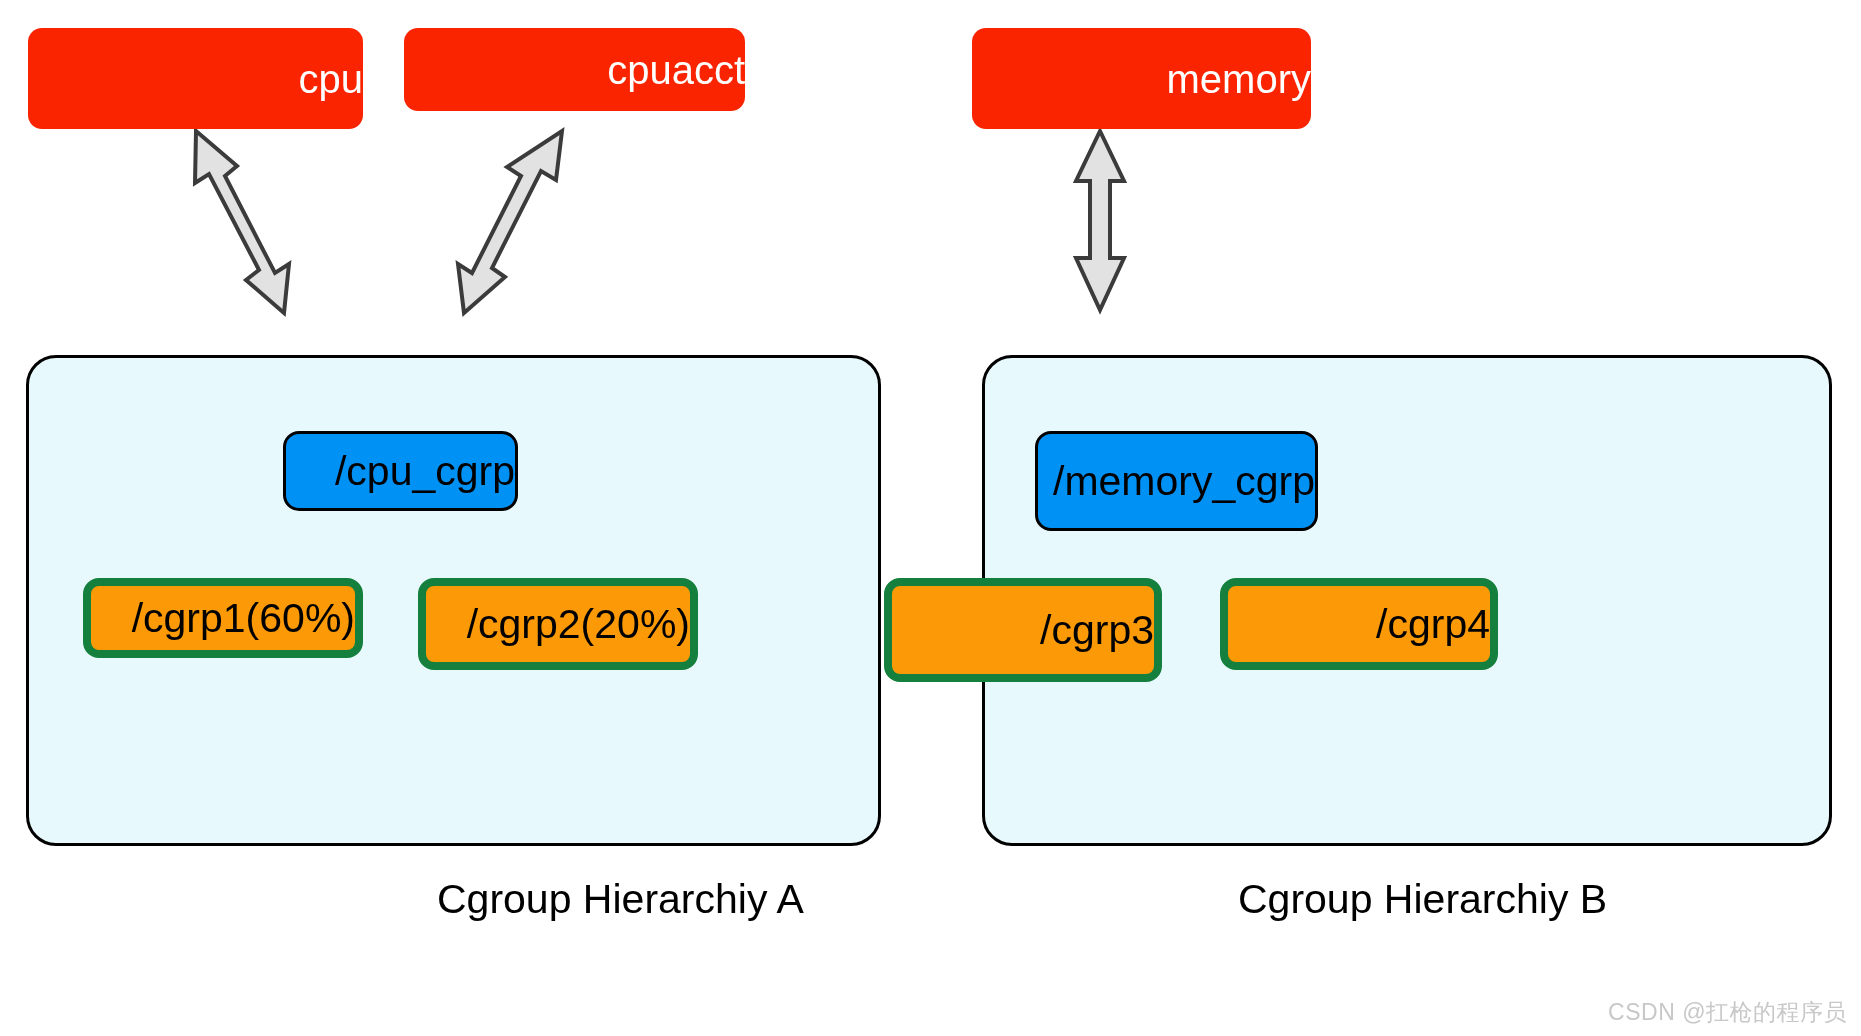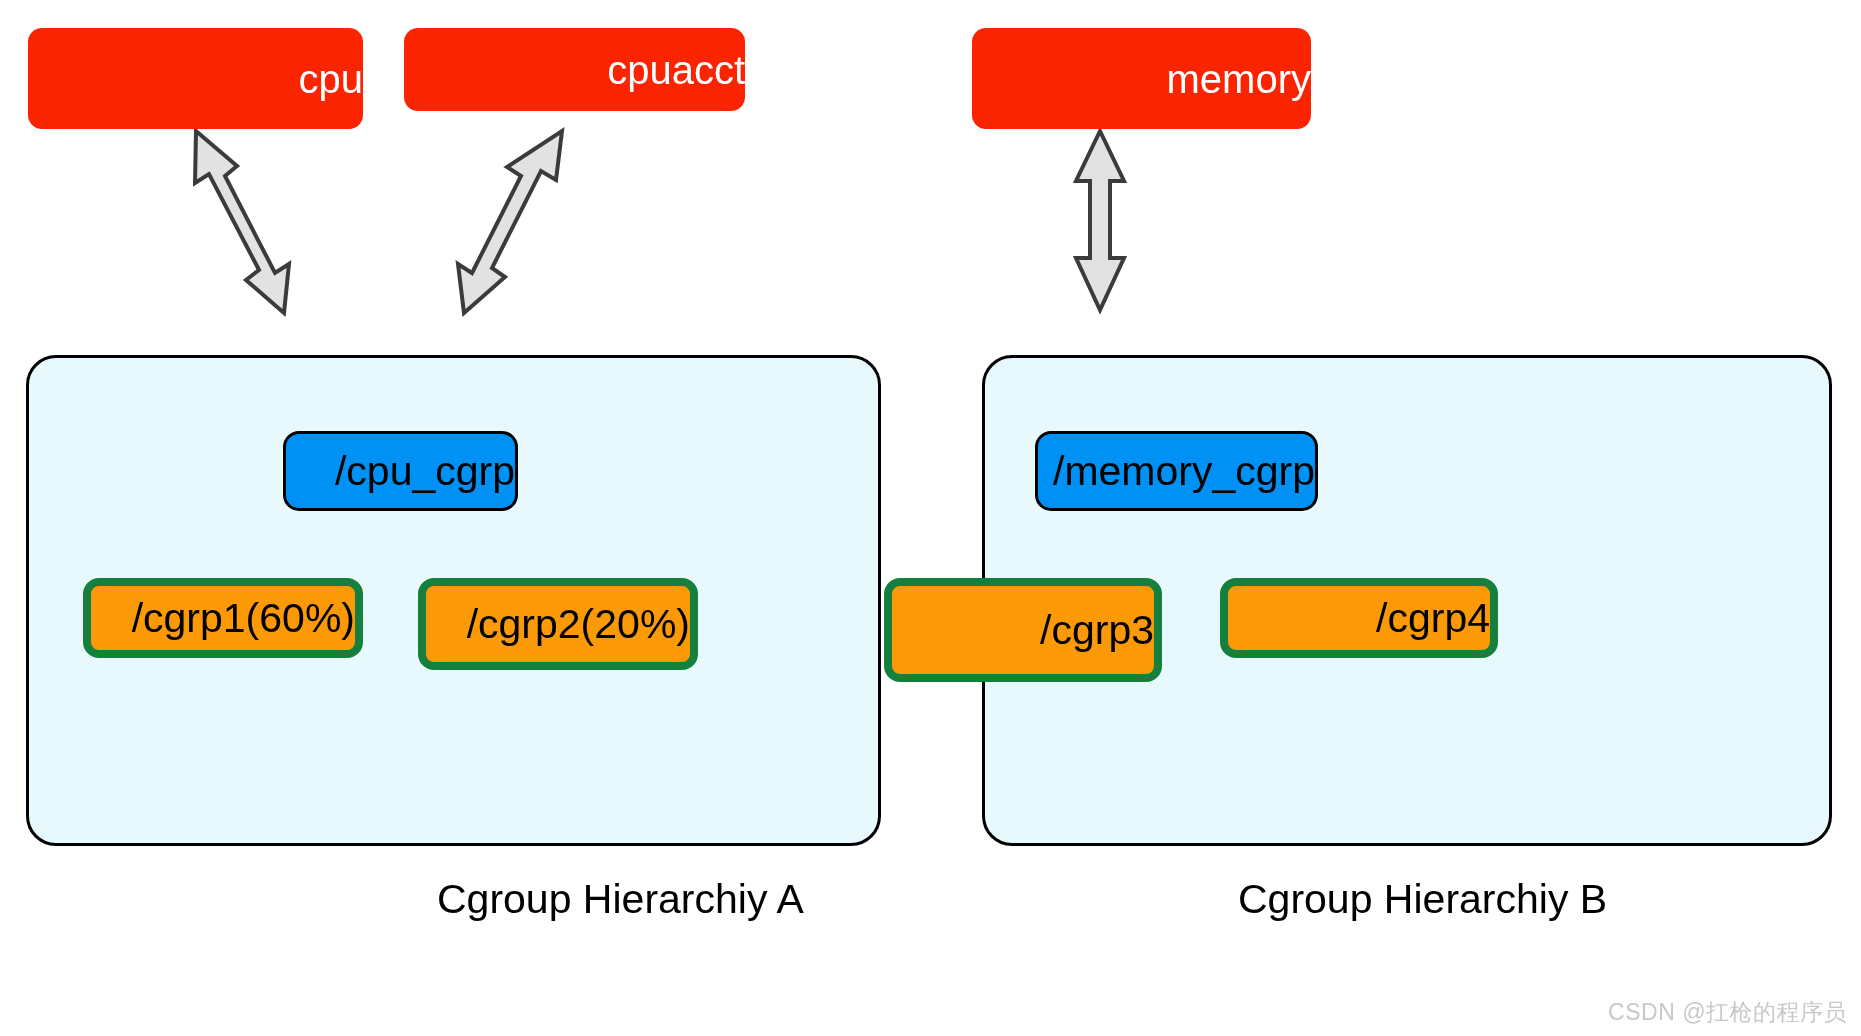--- a/index.html
+++ b/index.html
@@ -141,27 +141,27 @@
   </div>
 
   <div class="node cgrp-child" style="left:418px; top:578px; width:280px; height:92px;">
     <span>/cgrp2(20%)</span>
   </div>
 
   <div class="container-box" style="left:982px; top:355px; width:850px; height:491px;"></div>
 
   <div class="container-label" style="left:1238px; top:876px;">Cgroup Hierarchiy B</div>
 
-  <div class="node cgrp-root" style="left:1035px; top:431px; width:283px; height:80px;">
+  <div class="node cgrp-root" style="left:1035px; top:431px; width:283px; height:100px;">
     <span>/memory_cgrp</span>
   </div>
 
   <div class="node cgrp-child" style="left:884px; top:578px; width:278px; height:104px;">
     <span>/cgrp3</span>
   </div>
 
-  <div class="node cgrp-child" style="left:1220px; top:578px; width:278px; height:80px;">
+  <div class="node cgrp-child" style="left:1220px; top:578px; width:278px; height:92px;">
     <span>/cgrp4</span>
   </div>
 
   <div class="watermark" style="right:14px; bottom:8px;">CSDN @扛枪的程序员</div>
 
 </div>
 
 </body></html>

